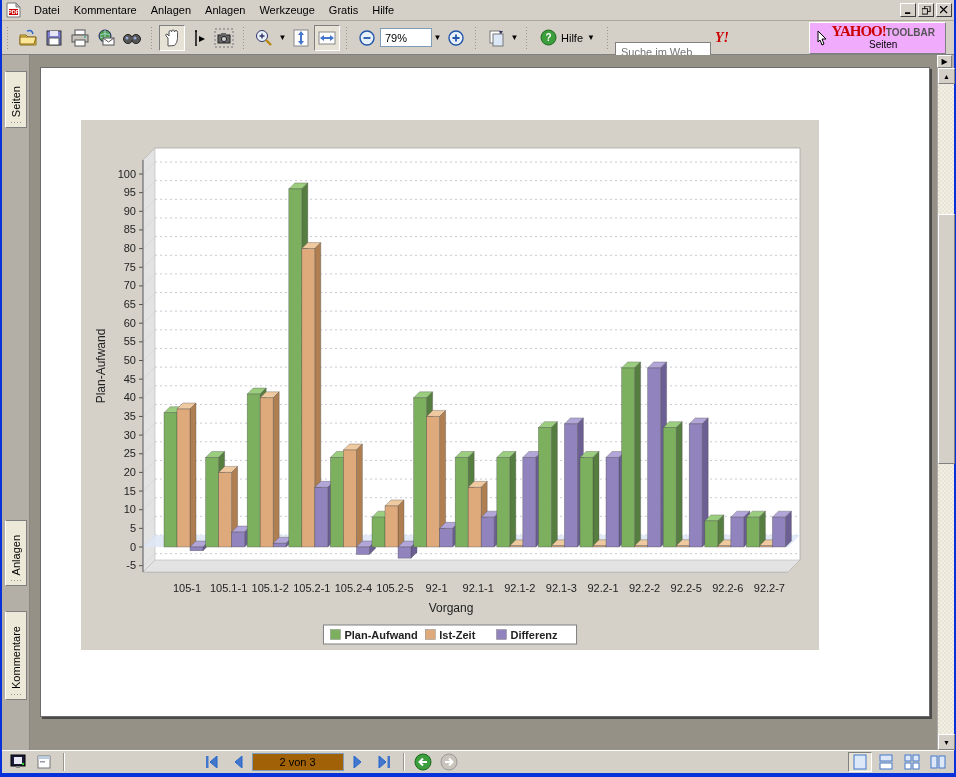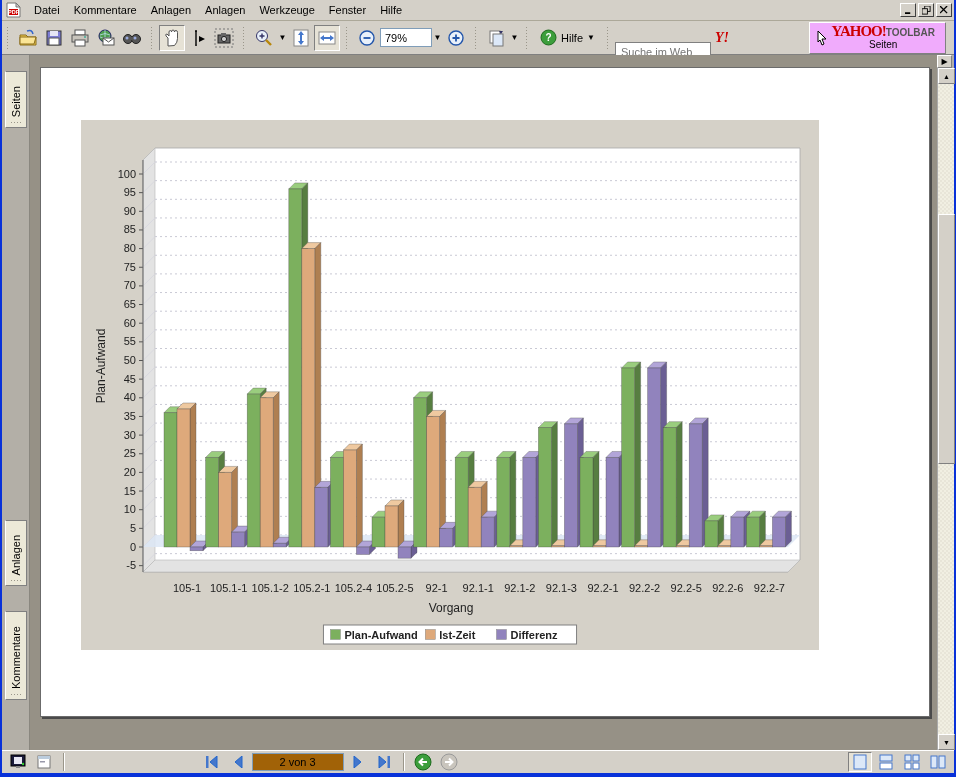--- a/index.html
+++ b/index.html
@@ -75,21 +75,21 @@
         <path d="M10 1 l4 4 h-4 Z" fill="#ccc" stroke="#777"></path>
         <rect x="3" y="7" width="9" height="6" fill="#CC0000"></rect>
         <text x="7.5" y="12" font-size="5.5" fill="#fff" text-anchor="middle" font-weight="bold">PDF</text>
       </svg>
     <div id="menu-items" style="display:flex;">
         <div class="menuitem">Datei</div>
         <div class="menuitem">Kommentare</div>
         <div class="menuitem">Anlagen</div>
         <div class="menuitem">Anlagen</div>
         <div class="menuitem">Werkzeuge</div>
-        <div class="menuitem">Fenster</div>
+        <div class="menuitem">Gratis</div>
         <div class="menuitem">Hilfe</div>
       </div>
     <div class="spacer"></div>
     <div class="winbtn small">
         <svg width="7" height="7" viewBox="0 0 8 8">
           <rect x="0" y="6" width="6" height="2" fill="#000"></rect>
         </svg>
       </div>
     <div class="winbtn small">
         <svg width="9" height="9" viewBox="0 0 10 10">

